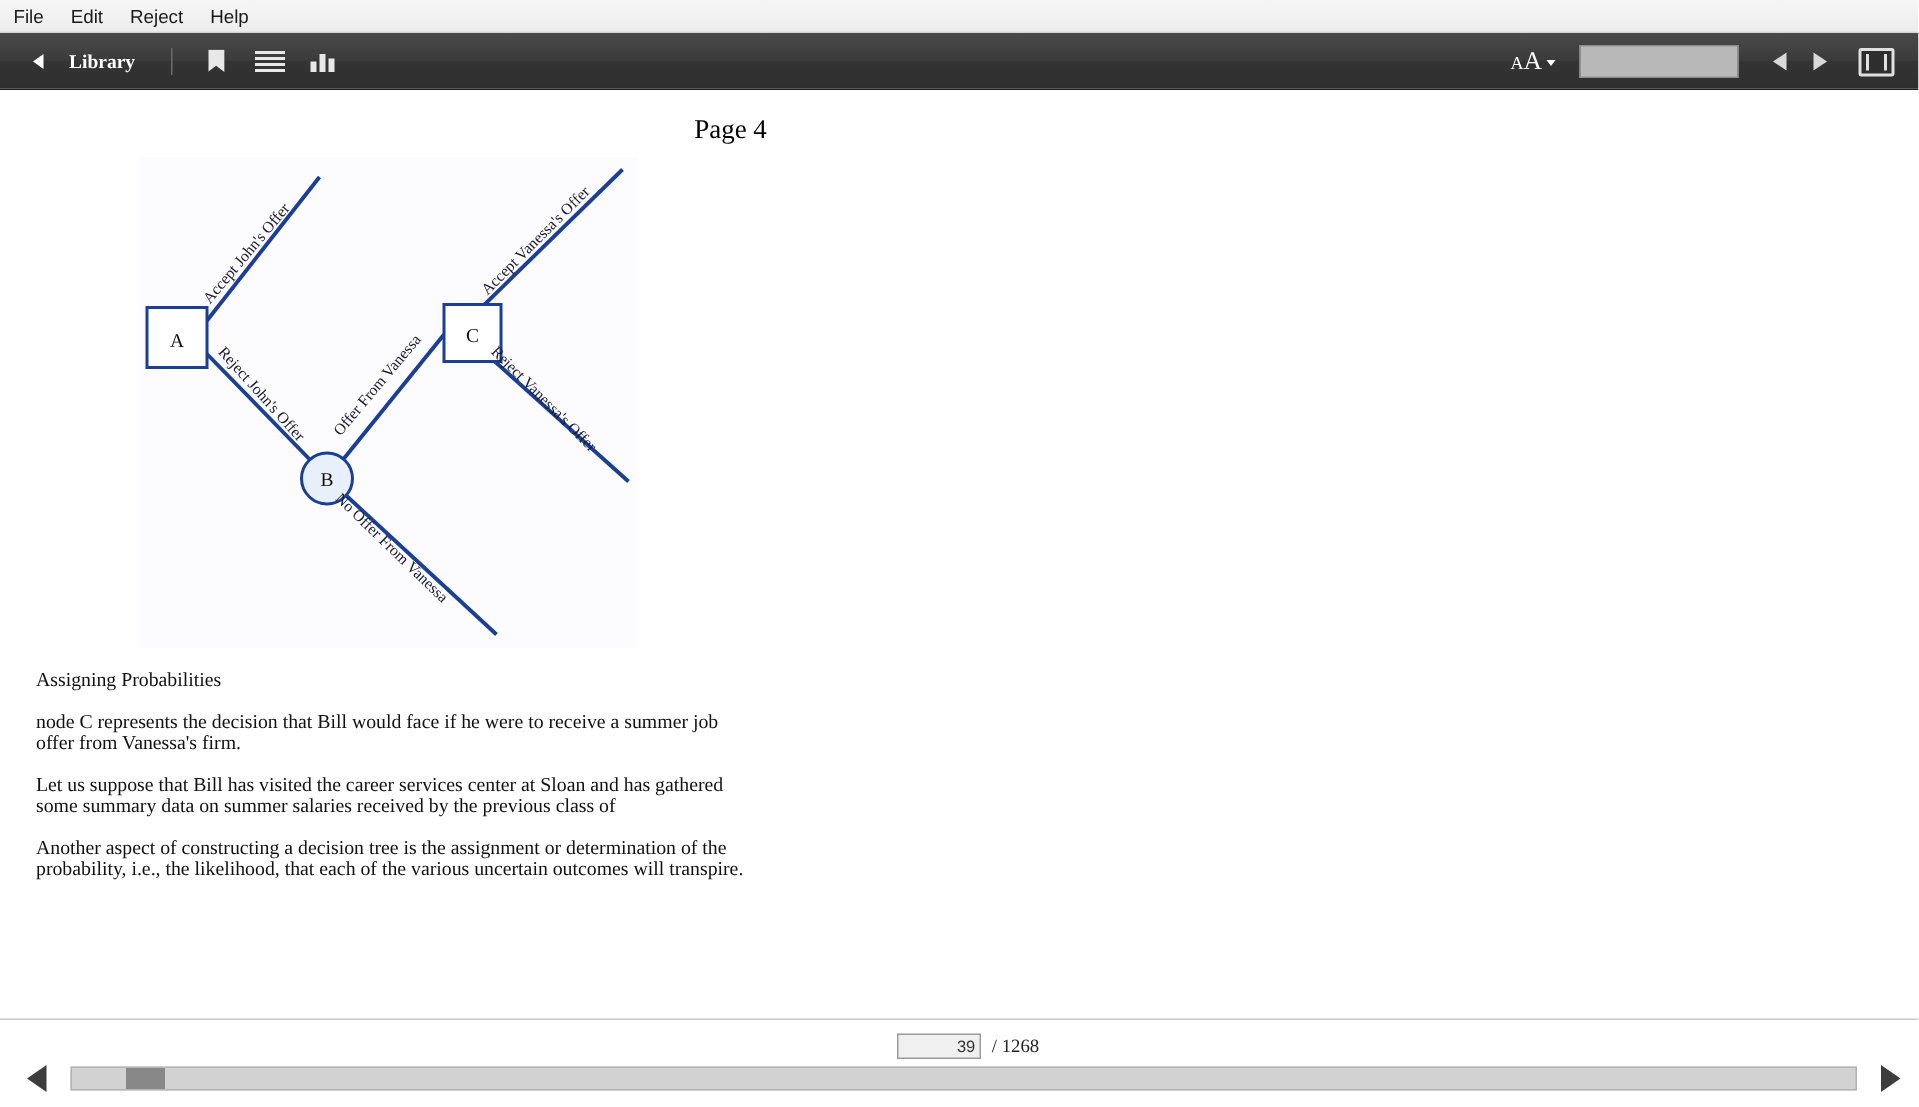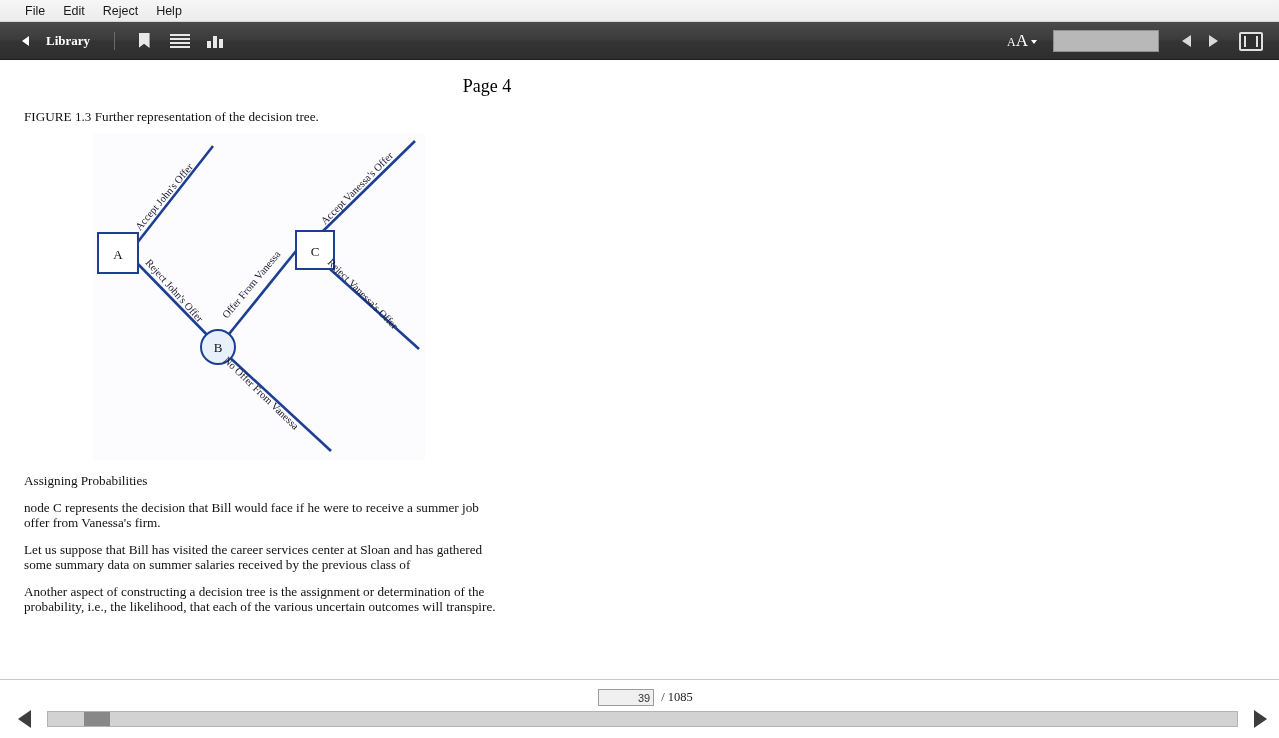--- a/index.html
+++ b/index.html
@@ -17,21 +17,21 @@
     position: relative;
   }
 
   
   .menubar {
     height: 22px;
     background: linear-gradient(to bottom, #f6f6f6 0%, #ececec 100%);
     border-bottom: 1px solid #d6d6d6;
     display: flex;
     align-items: center;
-    padding-left: 16px;
+    padding-left: 0;
     box-sizing: border-box;
   }
   .menubar .menu-item {
     padding: 3px 9px;
     font-size: 12.5px;
     font-family: "Liberation Sans", sans-serif;
     color: #1a1a1a;
     cursor: default;
     line-height: 14px;
   }
@@ -348,23 +348,20 @@
     <div class="nav-arrow prev"></div>
     <div class="nav-arrow next"></div>
     <div class="fullscreen-glyph"></div>
   </div>
 </div>
 
 <div class="content">
 
   <div class="page-label">Page 4</div>
 
-  <div class="body-col">
-    <div class="fig-caption">FIGURE 1.3 Further representation of the decision tree.</div>
-  </div>
 
   <div class="figure-wrap">
     <svg width="332" height="327" viewBox="0 0 332 327" xmlns="http://www.w3.org/2000/svg">
       <rect x="0" y="0" width="332" height="327" fill="#fcfbfd"></rect>
 
       <g stroke="#1c3f94" stroke-width="2.6" fill="none">
 
         <line x1="44" y1="110" x2="120" y2="13"></line>
 
         <line x1="44" y1="130" x2="120" y2="208"></line>
@@ -403,21 +400,21 @@
     <p class="para">node C represents the decision that Bill would face if he were to receive a summer job offer from Vanessa's firm.</p>
     <p class="para">Let us suppose that Bill has visited the career services center at Sloan and has gathered some summary data on summer salaries received by the previous class of</p>
     <p class="para">Another aspect of constructing a decision tree is the assignment or determination of the probability, i.e., the likelihood, that each of the various uncertain outcomes will transpire.</p>
   </div>
 
 </div>
 
 <div class="footer">
   <div class="page-entry">
     <input class="page-input" value="39" style="">
-    <span class="page-total">/ 1085</span>
+    <span class="page-total">/ 1268</span>
   </div>
   <div class="scrub-row">
     <div class="scrub-arrow-left"></div>
     <div class="scrub-track">
       <div class="scrub-thumb"></div>
     </div>
     <div class="scrub-arrow-right"></div>
   </div>
 </div>
 

